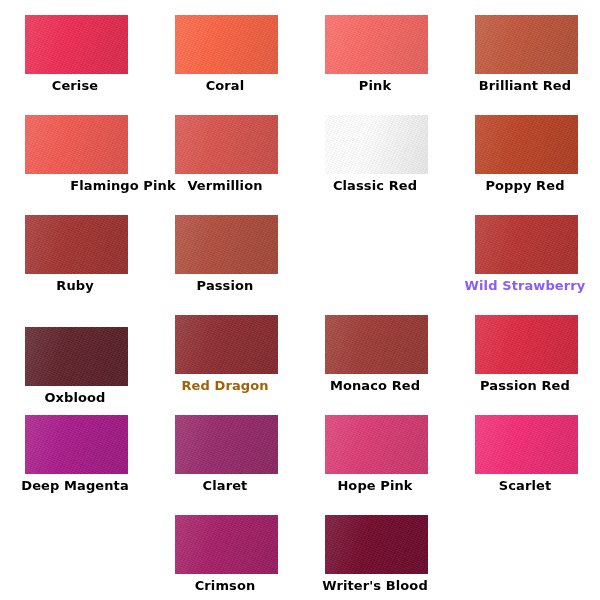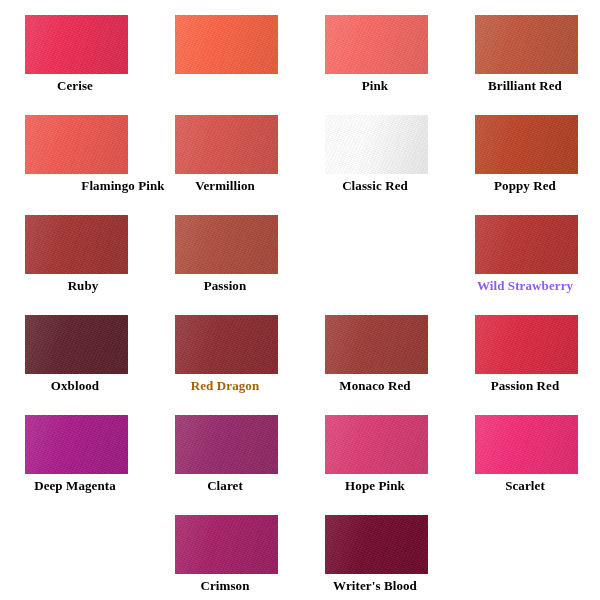--- a/index.html
+++ b/index.html
@@ -13,21 +13,20 @@
     background: #ffffff;
     font-family: "DejaVu Sans", "Liberation Sans", sans-serif;
     overflow: hidden;
   }
 
   #swatch-chart {
     position: relative;
     width: 600px;
     height: 483px;
     background: #ffffff;
-    font-family: Liberation Serif, serif;
   }
 
   .swatch-cell {
     position: absolute;
     width: 150px;
     height: 100px;
     box-sizing: border-box;
   }
 
   .swatch-chip {
@@ -68,20 +67,21 @@
 </head>
 <body>
 
 <div id="swatch-chart" style="background: rgb(255, 255, 255);">
     <div class="swatch-cell" style="left: 0px; top: 0px;">
       <div class="swatch-chip" style="width: 103px; height: 59px; background: rgb(238, 42, 82);"></div>
       <div class="swatch-label" style="color: rgb(0, 0, 0);">Cerise</div>
     </div>
     <div class="swatch-cell" style="left: 150px; top: 0px;">
       <div class="swatch-chip" style="width: 103px; height: 59px; background: rgb(252, 98, 66);"></div>
+      <div class="swatch-label" style="color: rgb(0, 0, 0);">Coral</div>
     </div>
     <div class="swatch-cell" style="left: 300px; top: 0px;">
       <div class="swatch-chip" style="width: 103px; height: 59px; background: rgb(250, 104, 99);"></div>
       <div class="swatch-label" style="color: rgb(0, 0, 0);">Pink</div>
     </div>
     <div class="swatch-cell" style="left: 450px; top: 0px;">
       <div class="swatch-chip" style="width: 103px; height: 59px; background: rgb(192, 85, 58);"></div>
       <div class="swatch-label" style="color: rgb(0, 0, 0);">Brilliant Red</div>
     </div>
     <div class="swatch-cell" style="left: 0px; top: 100px;">
@@ -95,31 +95,31 @@
     <div class="swatch-cell" style="left: 300px; top: 100px;">
       <div class="swatch-chip" style="width: 103px; height: 59px;"></div>
       <div class="swatch-label" style="color: rgb(0, 0, 0);">Classic Red</div>
     </div>
     <div class="swatch-cell" style="left: 450px; top: 100px;">
       <div class="swatch-chip" style="width: 103px; height: 59px; background: rgb(188, 66, 36);"></div>
       <div class="swatch-label" style="color: rgb(0, 0, 0);">Poppy Red</div>
     </div>
     <div class="swatch-cell" style="left: 0px; top: 200px;">
       <div class="swatch-chip" style="width: 103px; height: 59px; background: rgb(163, 51, 48);"></div>
-      <div class="swatch-label" style="color: rgb(0, 0, 0); padding-left: 8px;">Ruby</div>
+      <div class="swatch-label" style="color: rgb(0, 0, 0);">Ruby</div>
     </div>
     <div class="swatch-cell" style="left: 150px; top: 200px;">
       <div class="swatch-chip" style="width: 103px; height: 59px; background: rgb(176, 76, 60);"></div>
       <div class="swatch-label" style="color: rgb(0, 0, 0);">Passion</div>
     </div>
     <div class="swatch-cell" style="left: 450px; top: 200px;">
       <div class="swatch-chip" style="width: 103px; height: 59px; background: rgb(184, 51, 47);"></div>
       <div class="swatch-label" style="color: #8b5cf6;">Wild Strawberry</div>
     </div>
-    <div class="swatch-cell" style="left: 0px; top: 300px; padding-left: 36px;">
+    <div class="swatch-cell" style="left: 0px; top: 312px; padding-left: 36px;">
       <div class="swatch-chip" style="width: 103px; height: 59px; background: rgb(94, 32, 41);"></div>
       <div class="swatch-label" style="color: rgb(0, 0, 0);">Oxblood</div>
     </div>
     <div class="swatch-cell" style="left: 150px; top: 300px;">
       <div class="swatch-chip" style="width: 103px; height: 59px; background: rgb(141, 43, 47);"></div>
       <div class="swatch-label" style="color: #a16207;">Red Dragon</div>
     </div>
     <div class="swatch-cell" style="left: 300px; top: 300px;">
       <div class="swatch-chip" style="width: 103px; height: 59px; background: rgb(158, 58, 53);"></div>
       <div class="swatch-label" style="color: rgb(0, 0, 0);">Monaco Red</div>

